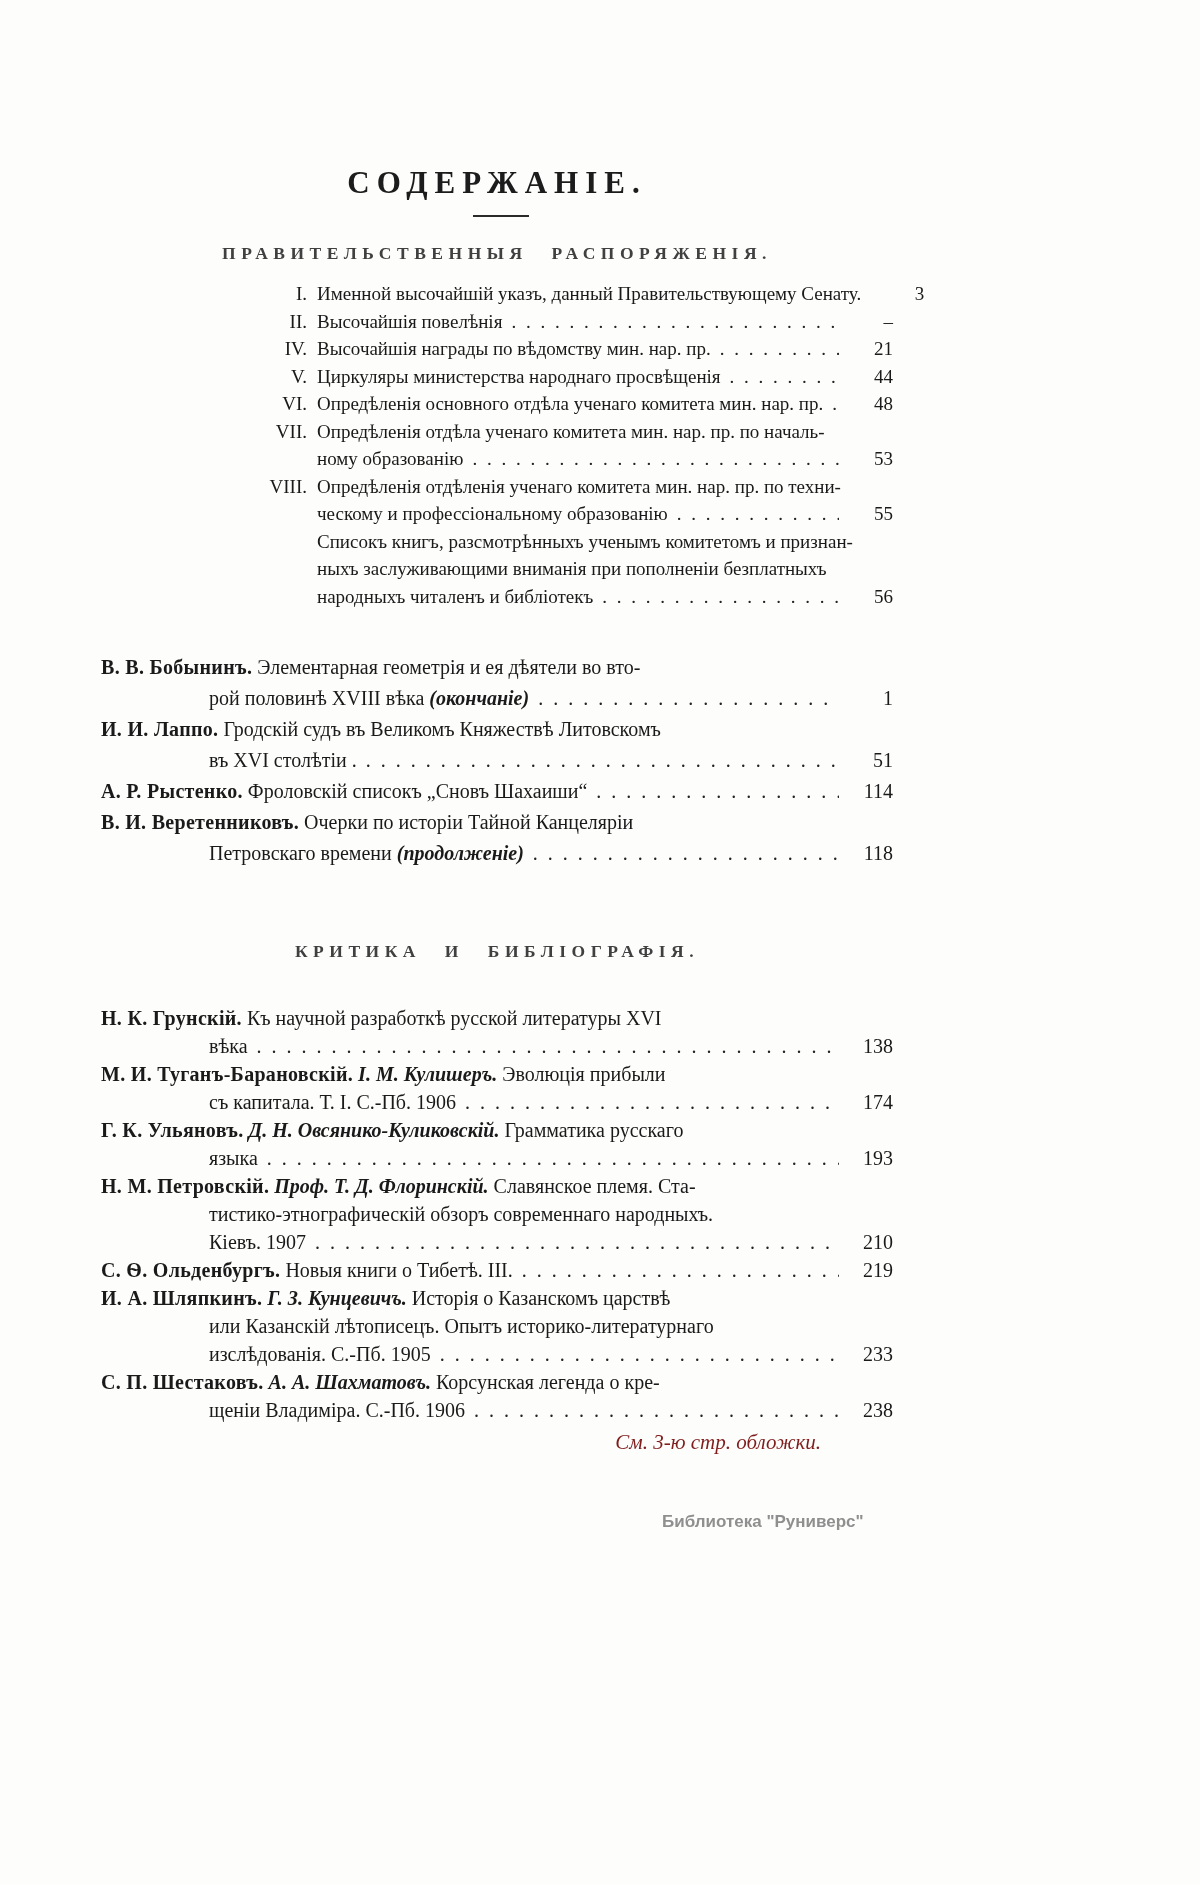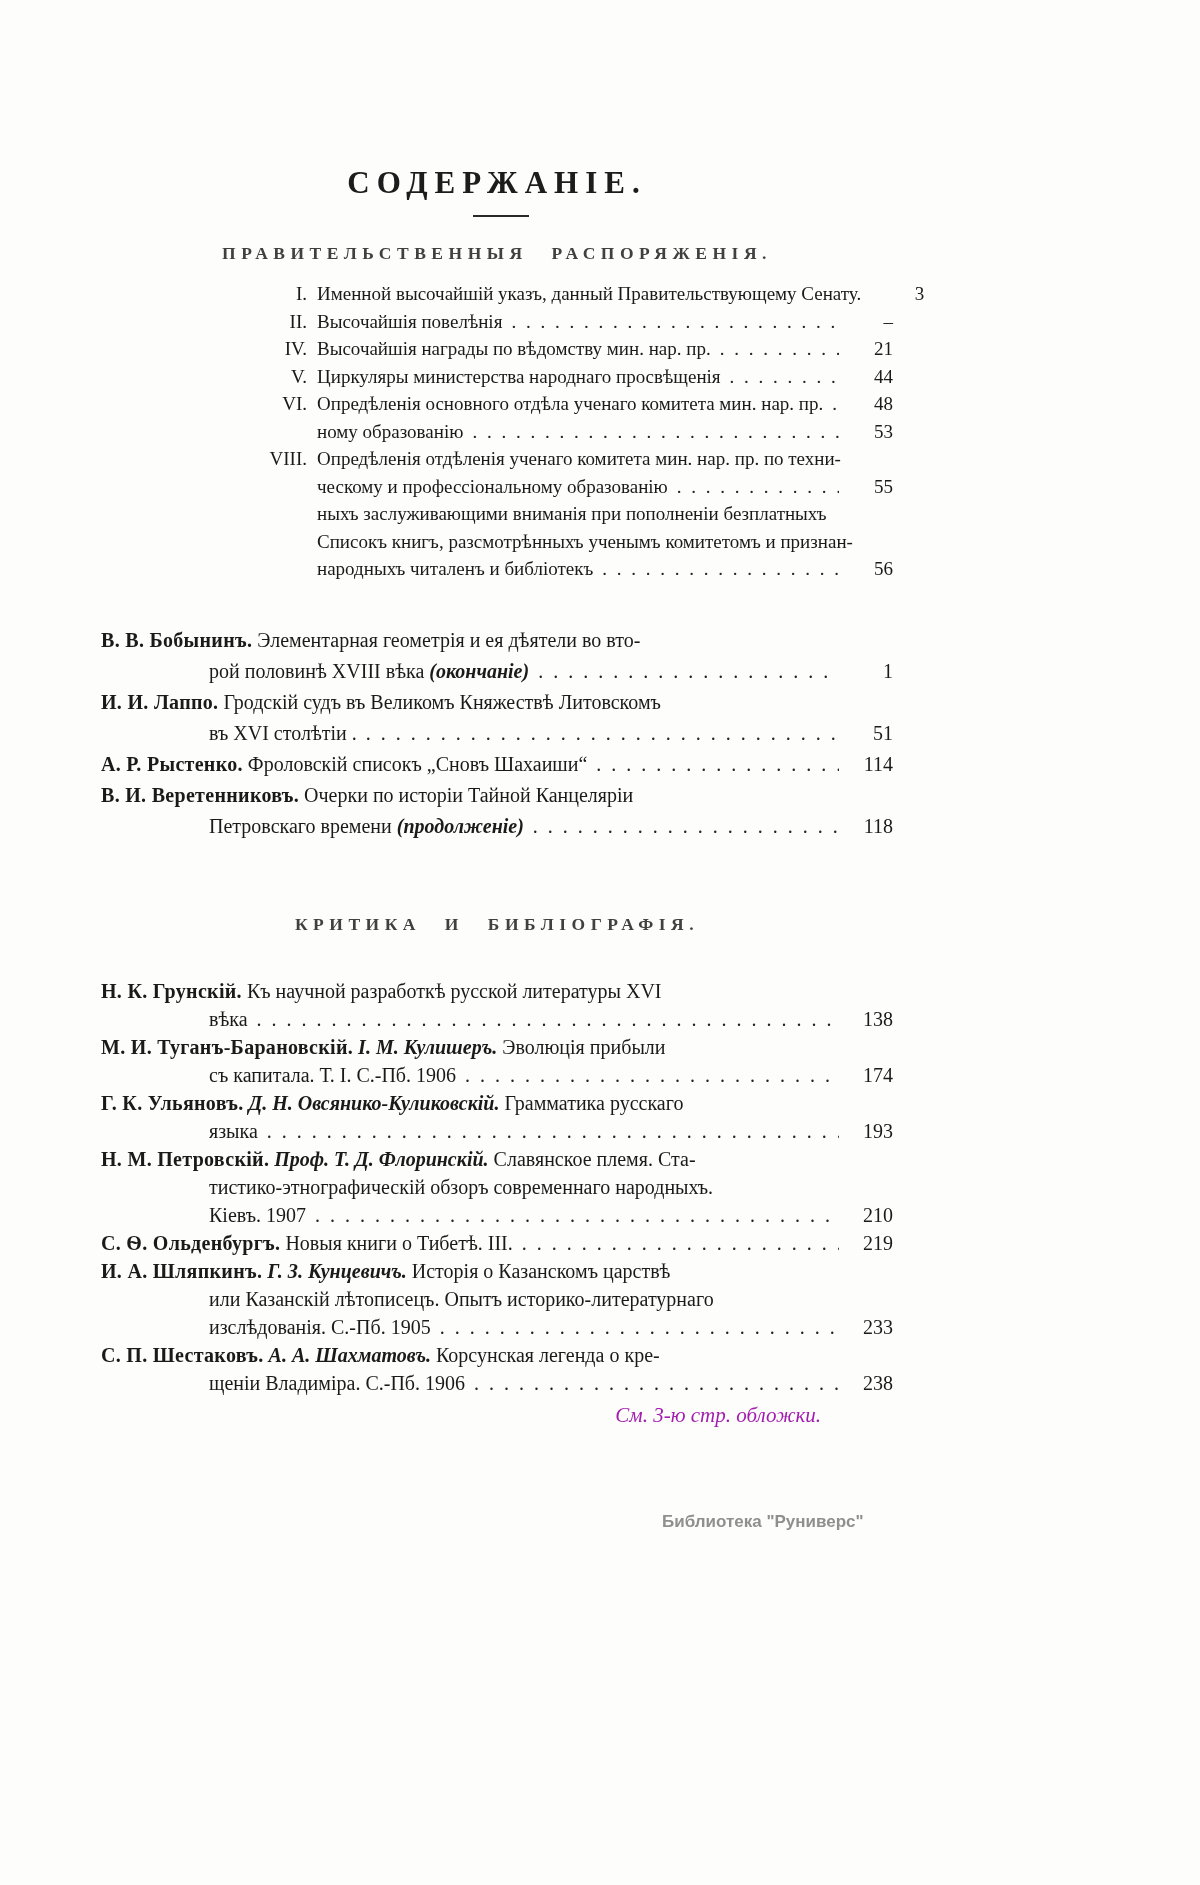--- a/index.html
+++ b/index.html
@@ -81,21 +81,21 @@
   }
   .leader.nodots::after { content: ""; }
   .page { flex: 0 0 auto; min-width: 44px; text-align: right; }
 
   .footer-note {
     margin-top: 6px;
     padding-right: 72px;
     text-align: right;
     font-style: italic;
     font-size: 21px;
-    color: #a21caf;
+    color: #7f1d1d;
   }
   .watermark {
     position: absolute;
     left: 662px;
     top: 1512px;
     font-family: "Liberation Sans", "DejaVu Sans", sans-serif;
     font-size: 17px;
     font-weight: 600;
     color: #8f8f8f;
   }
@@ -143,46 +143,50 @@
       </div>
       <div class="entry">
         <div class="line">
           <span class="num">VI.</span>
           <span class="txt"><span>Опредѣленія основного отдѣла ученаго комитета мин. нар. пр.</span></span>
           <span class="leader"></span>
           <span class="page">48</span>
         </div>
       </div>
       <div class="entry">
+        <div class="line">
+          <span class="num">VII.</span>
+          <span class="txt"><span>Опредѣленія отдѣла ученаго комитета мин. нар. пр. по началь-</span></span>
+        </div>
         <div class="line cont">
           <span class="txt"><span>ному образованію</span></span>
           <span class="leader"></span>
           <span class="page">53</span>
         </div>
       </div>
       <div class="entry">
         <div class="line">
           <span class="num">VIII.</span>
           <span class="txt"><span>Опредѣленія отдѣленія ученаго комитета мин. нар. пр. по техни-</span></span>
         </div>
         <div class="line cont">
           <span class="txt"><span>ческому и профессіональному образованію</span></span>
           <span class="leader"></span>
           <span class="page">55</span>
         </div>
       </div>
       <div class="entry">
-        <div class="line cont">
-          <span class="txt"><span>ныхъ заслуживающими вниманія при пополненіи безплатныхъ</span></span>
-        </div>
         <div class="line">
           <span class="num"></span>
           <span class="txt"><span>Списокъ книгъ, разсмотрѣнныхъ ученымъ комитетомъ и признан-</span></span>
         </div>
         <div class="line cont">
+          <span class="txt"><span>ныхъ заслуживающими вниманія при пополненіи безплатныхъ</span></span>
+        </div>
+        <div class="line cont">
           <span class="txt"><span>народныхъ читаленъ и библіотекъ</span></span>
           <span class="leader"></span>
           <span class="page">56</span>
         </div>
       </div>
     </div>
 
   <div class="toc articles">
       <div class="entry">
         <div class="line">

